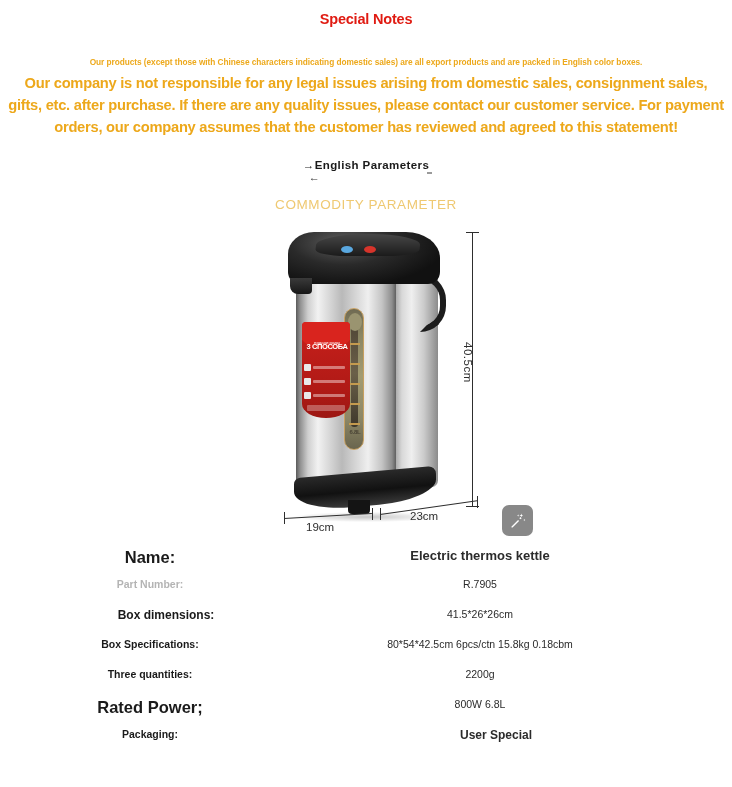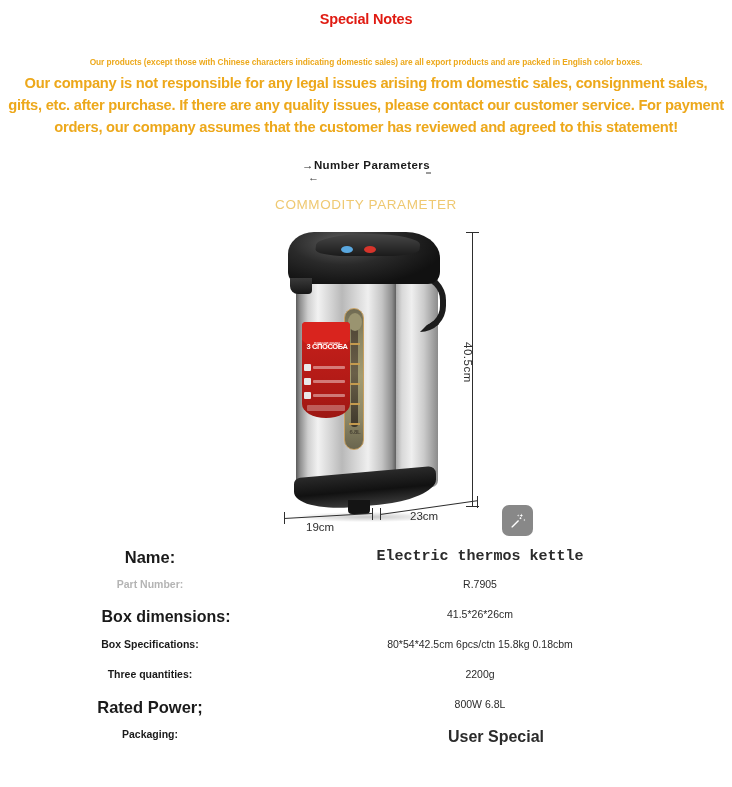--- a/index.html
+++ b/index.html
@@ -345,39 +345,39 @@
   .spec-value {
     position: absolute;
     left: 300px;
     width: 360px;
     text-align: center;
     color: #2b2b2b;
     white-space: nowrap;
   }
 
   .sz-xl  { font-size: 16.5px; }
-  .sz-lg  { font-size: 16px; padding-left: 32px; }
+  .sz-lg  { font-size: 12px; padding-left: 32px; }
   .sz-md  { font-size: 10.5px; }
-  .sz-sm  { font-size: 15px; font-family: Liberation Mono, monospace; }
+  .sz-sm  { font-size: 13px; }
   .muted  { color: #b4b4b4; }
   .val-bold { font-weight: bold; }
   .val-plain { font-weight: normal; }
 </style>
 </head>
 <body>
 
 <div id="notes-block">
   <div id="notes-title">Special Notes</div>
   <div id="notes-fineprint">Our products (except those with Chinese characters indicating domestic sales) are all export products and are packed in English color boxes.</div>
   <div id="notes-body">Our company is not responsible for any legal issues arising from domestic sales, consignment sales, gifts, etc. after purchase. If there are any quality issues, please contact our customer service. For payment orders, our company assumes that the customer has reviewed and agreed to this statement!</div>
 </div>
 
 <div id="param-heading">
   <div id="param-heading-en">
-    <span id="param-arrow-right">→</span><span>Number Parameters</span>
+    <span id="param-arrow-right">→</span><span>English Parameters</span>
     <span id="param-arrow-left">←</span>
     <span id="param-tick"></span>
   </div>
   <div id="param-heading-sub">COMMODITY  PARAMETER</div>
 </div>
 
 <div id="product-stage">
 
   <div id="kettle">
     <div id="kettle-shadow"></div>

